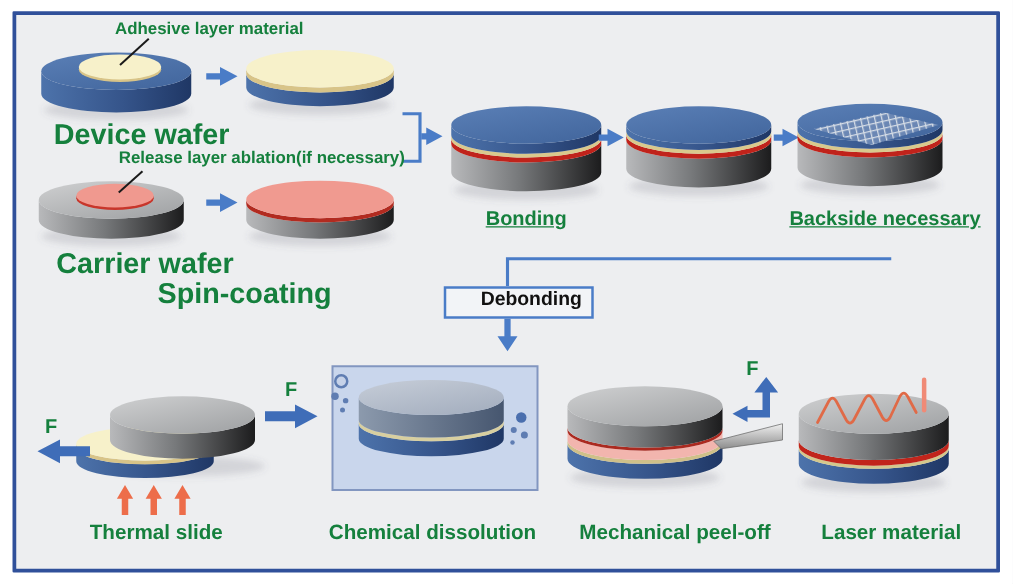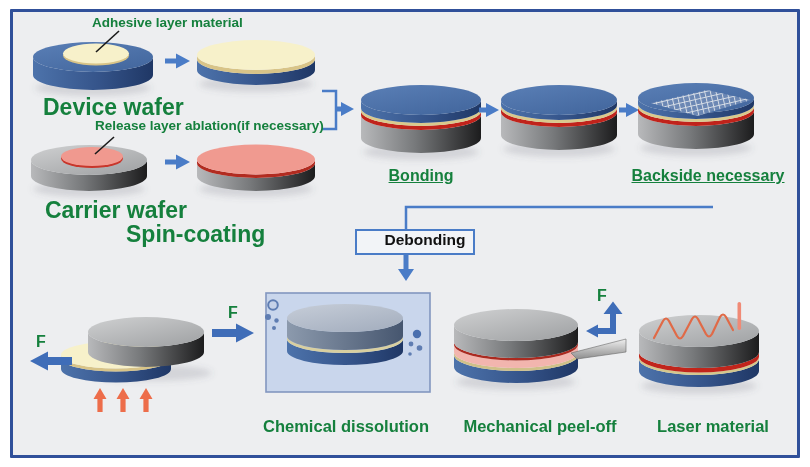--- a/index.html
+++ b/index.html
@@ -216,16 +216,17 @@
   <div class="lbl step centered" style="left:708px;top:167px">Backside necessary</div>
 
   <div class="debond-box">
     <span>Debonding</span>
   </div>
 
   <div class="lbl force" style="left:36px;top:333px">F</div>
   <div class="lbl force" style="left:228px;top:304px">F</div>
   <div class="lbl force" style="left:597px;top:287px">F</div>
 
+  <div class="lbl method centered" style="left:125px;top:417px">Thermal slide</div>
   <div class="lbl method centered" style="left:346px;top:417px">Chemical dissolution</div>
   <div class="lbl method centered" style="left:540px;top:417px">Mechanical peel-off</div>
   <div class="lbl method centered" style="left:713px;top:417px">Laser material</div>
 </div>
 
 </body></html>

